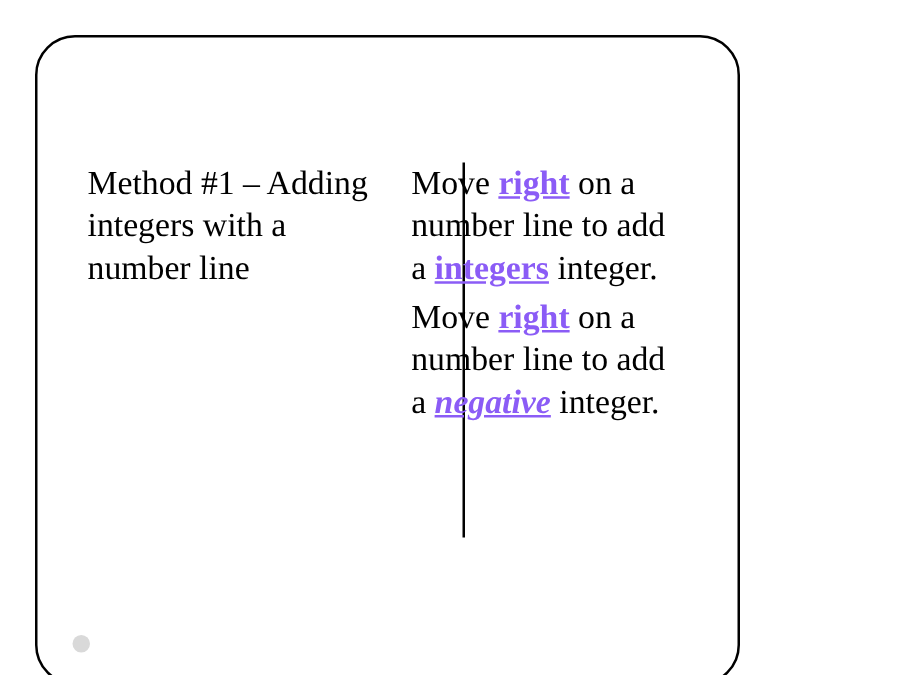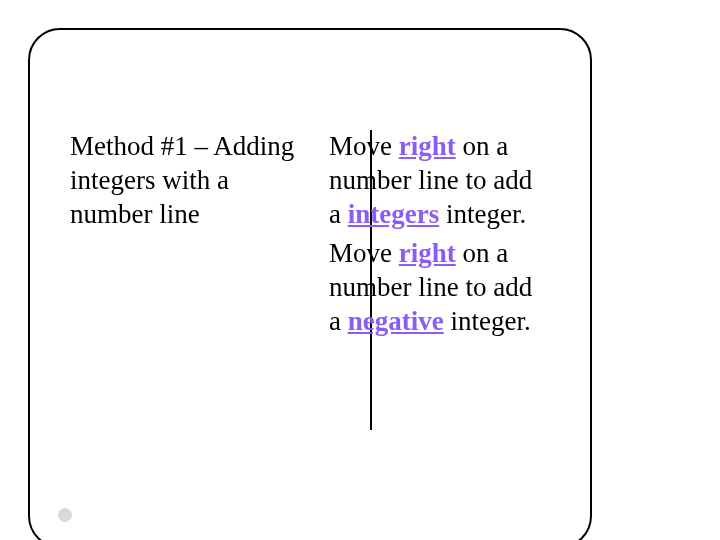--- a/index.html
+++ b/index.html
@@ -59,20 +59,21 @@
   .body p {
     margin: 0 0 6px 0;
   }
   .kw {
     color: #8b5cf6;
     text-decoration: underline;
     font-weight: bold;
   }
   .bold {
     font-weight: bold;
+    font-style: italic;
   }
   .corner-dot {
     position: absolute;
     left: 28px;
     bottom: 24px;
     width: 14px;
     height: 14px;
     background: #d9d9d9;
     border-radius: 50%;
   }

